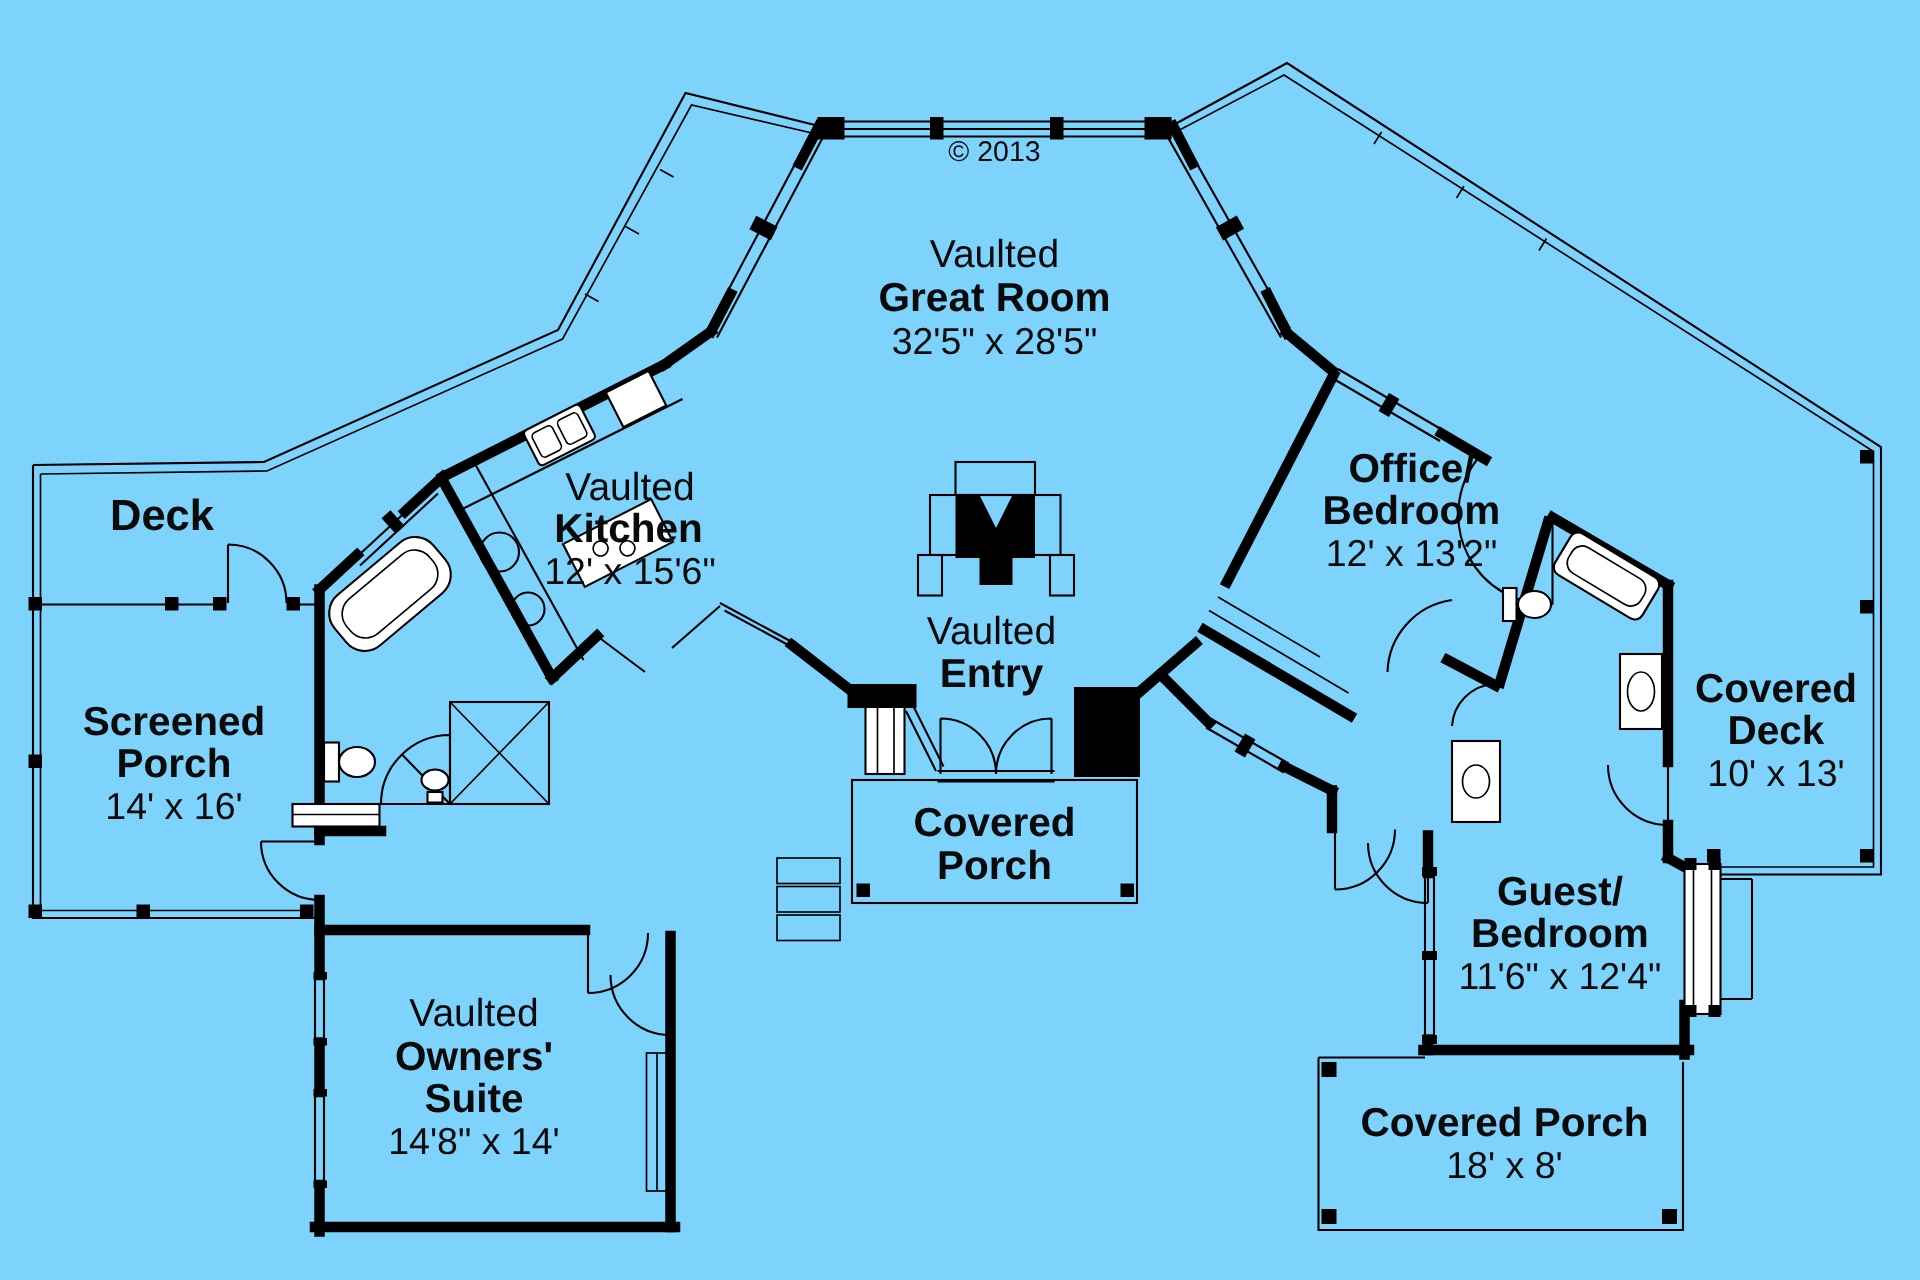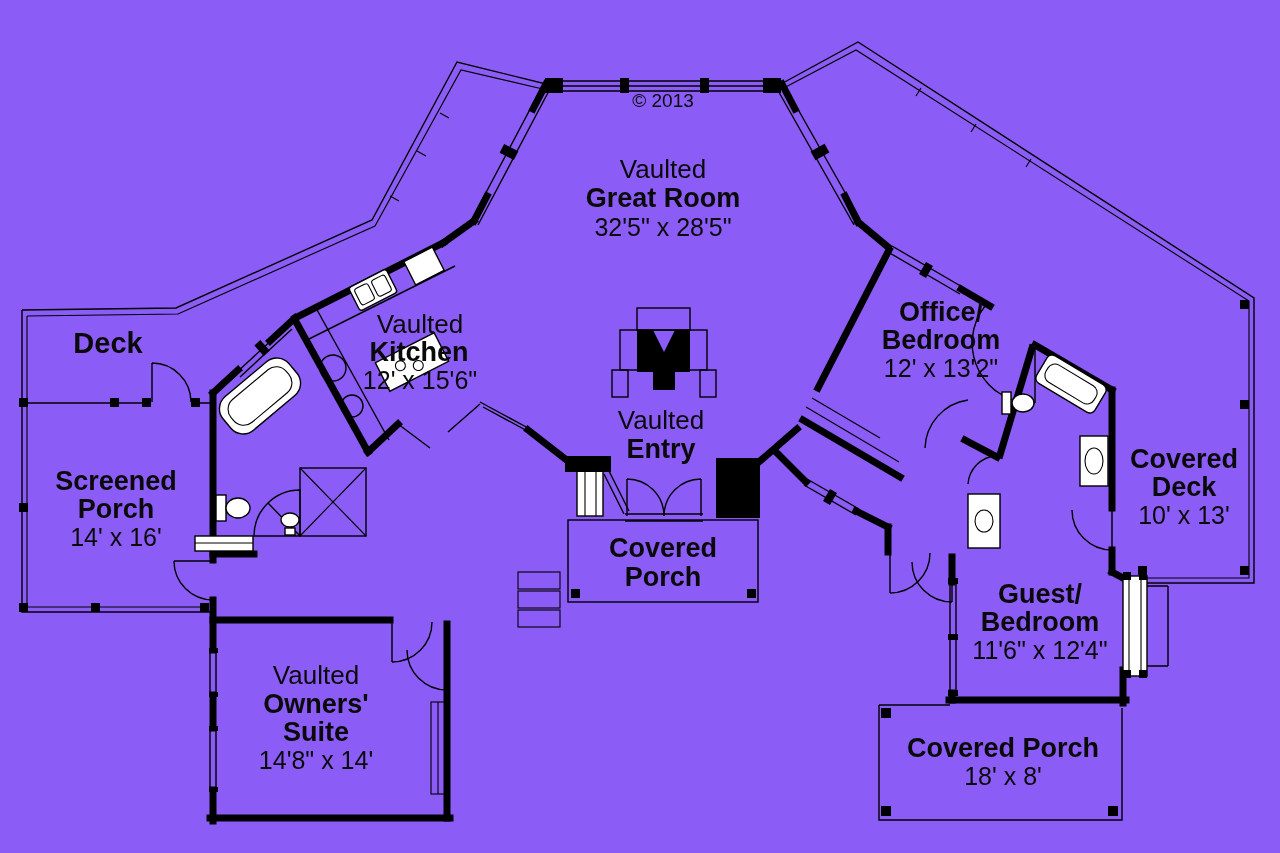--- a/index.html
+++ b/index.html
@@ -1,16 +1,16 @@
 <!DOCTYPE html>
 <html><head>
 <meta charset="utf-8">
 <style>
   html,body{margin:0;padding:0;background:#fff;}
-  .stage{position:relative;width:1280px;height:853px;background:#8b5cf6;overflow:hidden;}
+  .stage{position:relative;width:1280px;height:853px;background:#7dd3fc;overflow:hidden;}
   svg{display:block;}
   .thin{fill:none;stroke:#000;stroke-width:1.4;}
   .thin2{fill:none;stroke:#000;stroke-width:1.1;}
   .thick{fill:none;stroke:#000;stroke-width:7;stroke-linecap:square;}
   .blk{fill:#000;stroke:none;}
   .wht{fill:#fff;stroke:#000;stroke-width:1.4;}
   text{font-family:"Liberation Sans","DejaVu Sans",sans-serif;fill:#0a0a0a;text-anchor:middle;}
   .t-pre{font-size:26px;}
   .t-name{font-size:27px;font-weight:700;}
   .t-dim{font-size:25px;}

